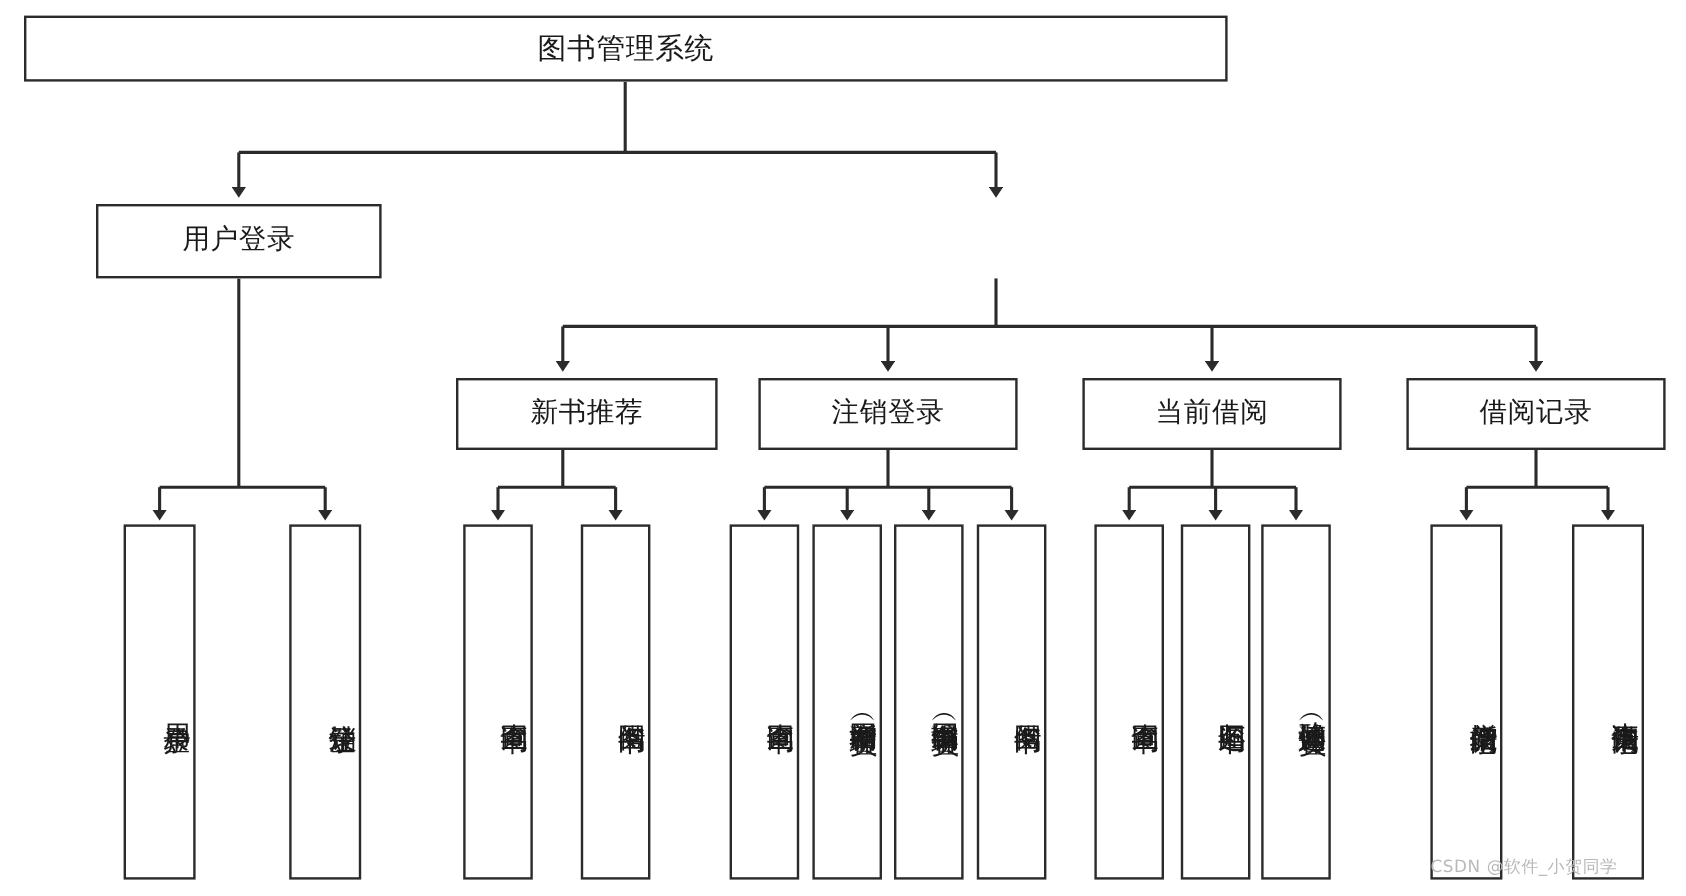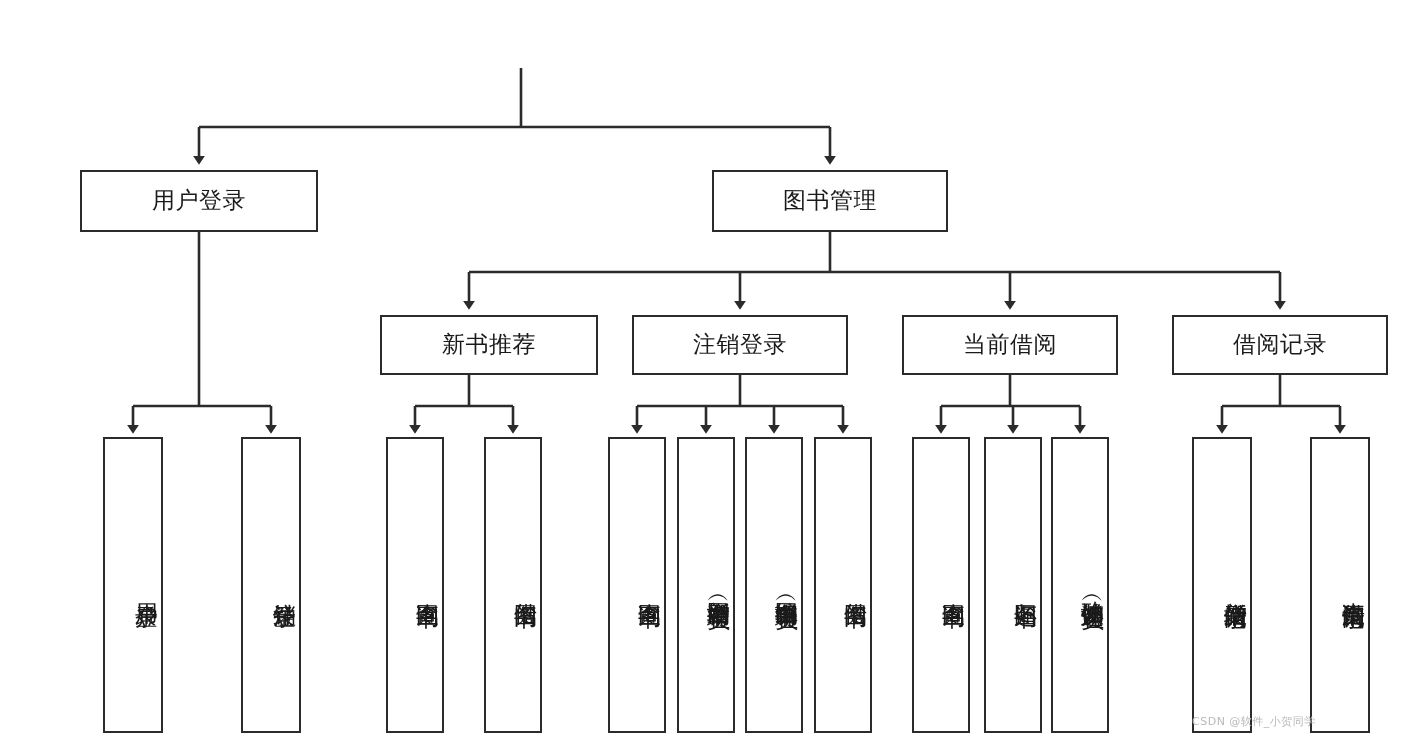--- a/index.html
+++ b/index.html
@@ -58,21 +58,21 @@
     padding-top: 4px;
     font-size: 23px;
     line-height: 1.26;
     letter-spacing: 1px;
     color: #1a1a1a;
   }
   .watermark {
     position: absolute;
     left: 1192px;
     top: 714px;
-    font-size: 11px;
+    font-size: 14px;
     color: #b9b9b9;
     white-space: nowrap;
     letter-spacing: 0.5px;
   }
 </style>
 </head>
 <body>
 
 <div id="stage">
 
@@ -119,26 +119,26 @@
       <path d="M1013,406 L1013,427" marker-end="url(#arw)"></path>
       <path d="M1080,406 L1080,427" marker-end="url(#arw)"></path>
 
       <path d="M1280,375 L1280,406"></path>
       <path d="M1222,406 L1340,406"></path>
       <path d="M1222,406 L1222,427" marker-end="url(#arw)"></path>
       <path d="M1340,406 L1340,427" marker-end="url(#arw)"></path>
     </g>
   </svg>
 
+  <div class="node node-root" style="left:20px; top:13px; width:1003px; height:55px;">
+    <span class="node-h">图书管理系统</span>
+  </div>
 
   <div class="node" style="left:80px; top:170px; width:238px; height:62px;">
     <span class="node-h">用户登录</span>
-  </div>
-  <div class="node" style="left:712px; top:170px; width:236px; height:62px;">
-    <span class="node-h">图书管理</span>
   </div>
 
   <div class="node" style="left:360px; top:315px; width:218px; height:60px;margin-left:20px;">
     <span class="node-h">新书推荐</span>
   </div>
   <div class="node" style="left:632px; top:315px; width:216px; height:60px;">
     <span class="node-h">注销登录</span>
   </div>
   <div class="node" style="left:1172px; top:315px; width:216px; height:60px;">
     <span class="node-h">借阅记录</span>

